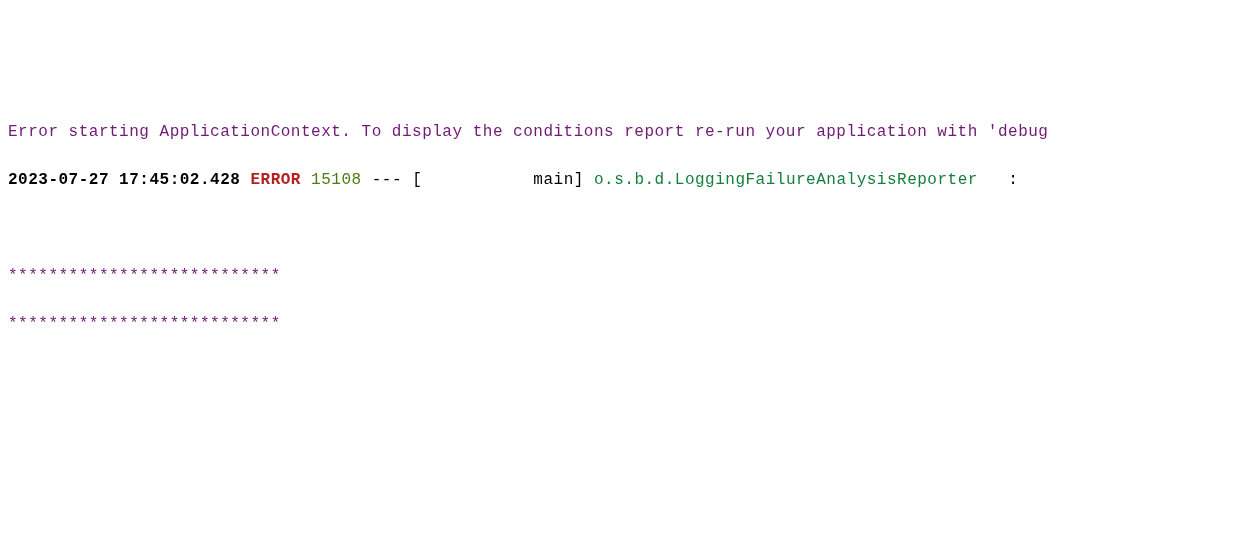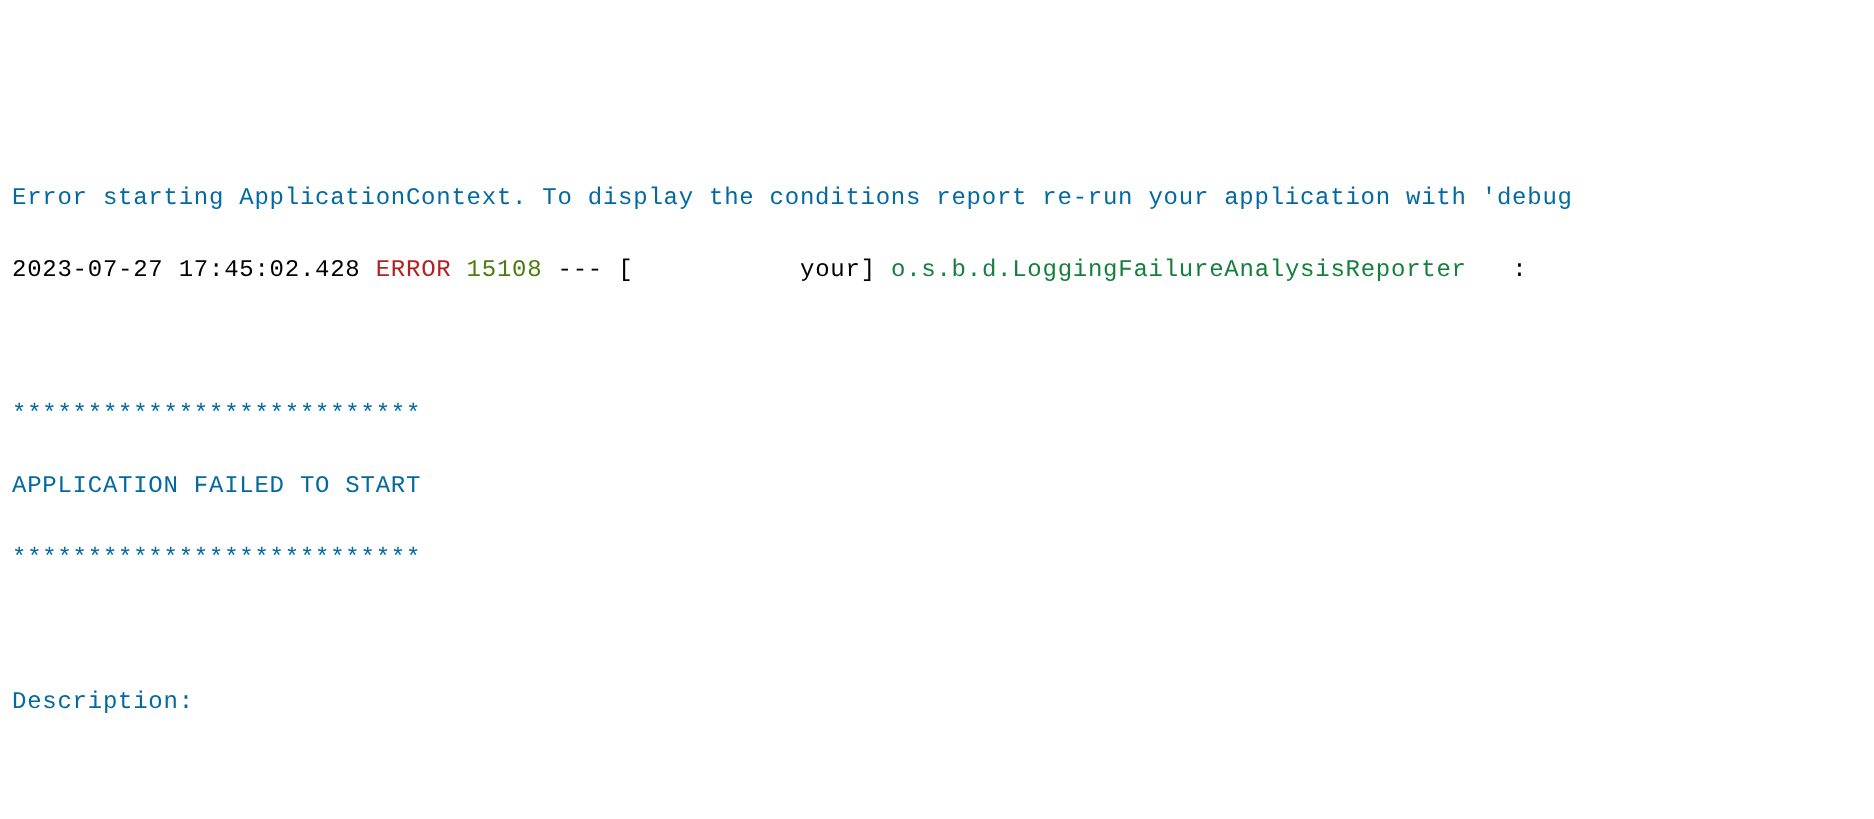--- a/index.html
+++ b/index.html
@@ -21,58 +21,57 @@
     .console {
       padding: 0 8px;
       letter-spacing: 0.5px;
     }
     .log-line {
       display: block;
       margin: 0;
     }
     .timestamp {
       color: #000000;
+      font-weight: bold;
     }
     .error-level {
       color: #b22222;
-      font-weight: normal;
+      font-weight: bold;
     }
     .pid {
       color: #4d7c0f;
     }
     .separator {
       color: #000000;
     }
     .thread {
       color: #000000;
     }
     .logger {
       color: #15803d;
     }
     .colon-end {
       color: #000000;
     }
     .plain {
-      color: #0369a1;
+      color: #701a75;
     }
   </style>
 </head>
 <body>
 
 
 
 <div class="console">
 <span class="log-line plain">Error starting ApplicationContext. To display the conditions report re-run your application with 'debug</span>
-<span class="log-line"><span class="timestamp">2023-07-27 17:45:02.428</span> <span class="error-level">ERROR</span> <span class="pid">15108</span> <span class="separator">---</span> <span class="thread">[</span><span class="thread">           your</span><span class="thread">]</span> <span class="logger">o.s.b.d.LoggingFailureAnalysisReporter</span><span class="colon-end">   :</span></span>
+<span class="log-line"><span class="timestamp">2023-07-27 17:45:02.428</span> <span class="error-level">ERROR</span> <span class="pid">15108</span> <span class="separator">---</span> <span class="thread">[</span><span class="thread">           main</span><span class="thread">]</span> <span class="logger">o.s.b.d.LoggingFailureAnalysisReporter</span><span class="colon-end">   :</span></span>
 <span class="log-line"> </span>
 <span class="log-line plain">***************************</span>
-<span class="log-line plain">APPLICATION FAILED TO START</span>
 <span class="log-line plain">***************************</span>
 <span class="log-line"> </span>
-<span class="log-line plain">Description:</span>
 <span class="log-line"> </span>
 
 
 
 
 
 
 
 </div>
 

